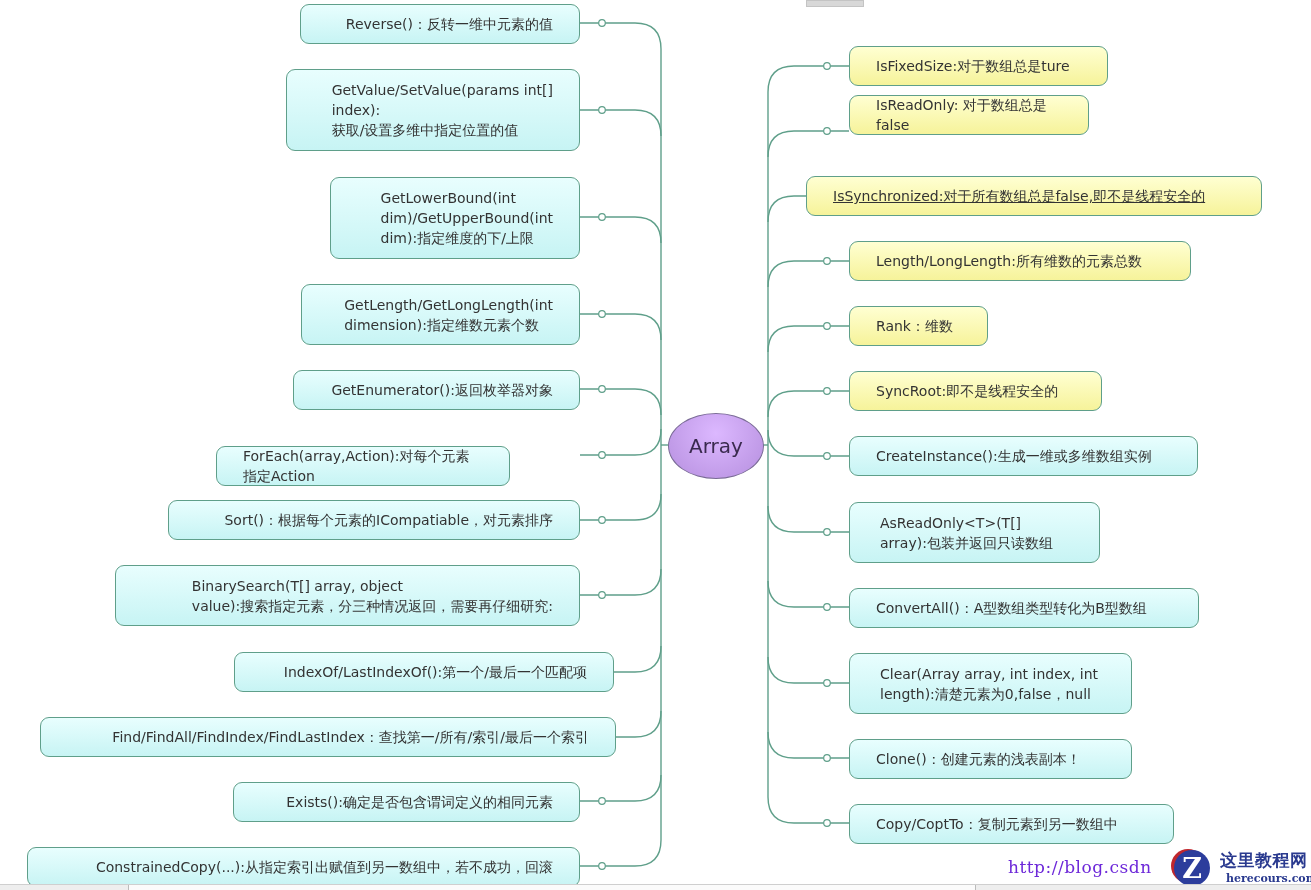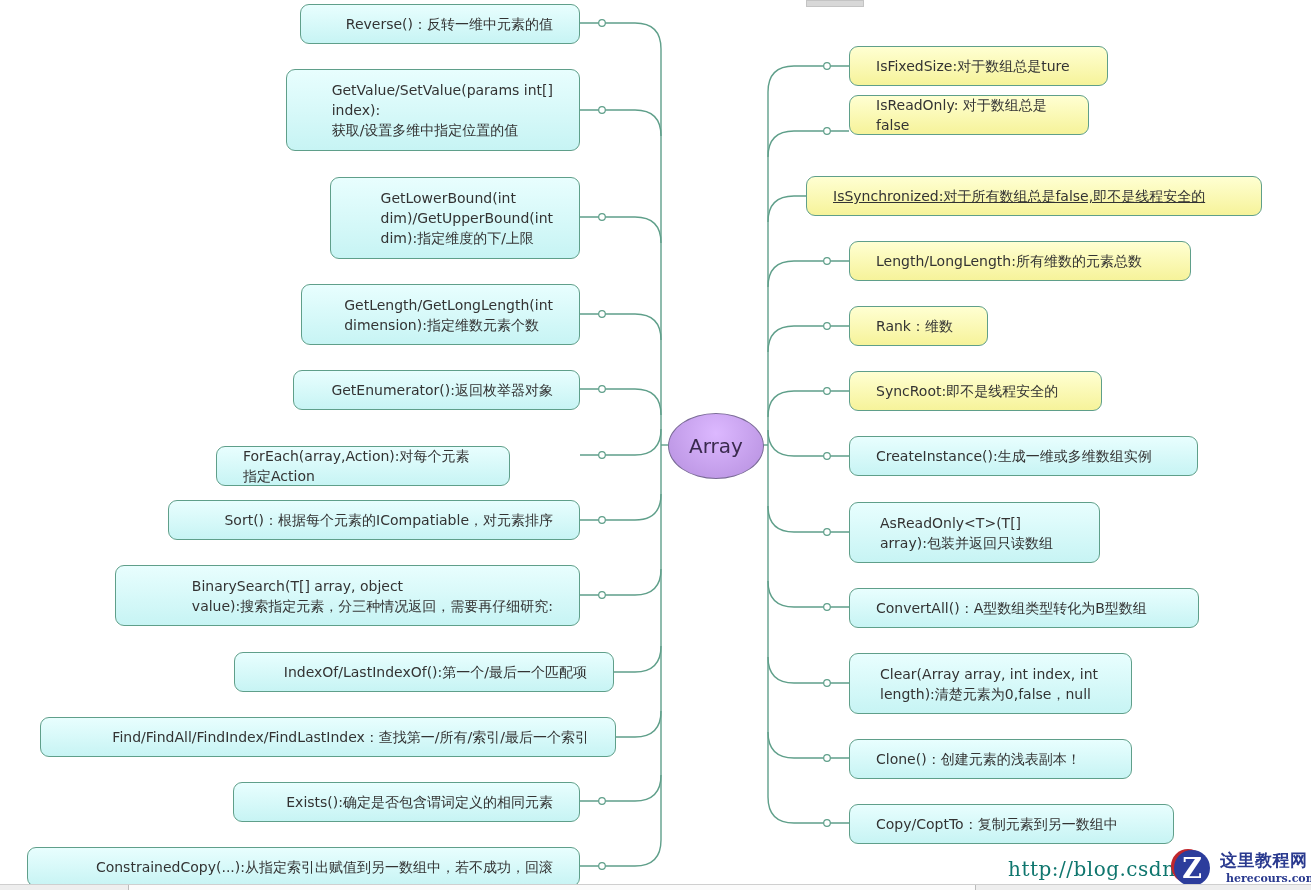--- a/index.html
+++ b/index.html
@@ -36,21 +36,21 @@
   .bottombar {
     position: absolute; left: 0; top: 884px; width: 1311px; height: 6px;
     background: #eeeeee; border-top: 1px solid #cfcfcf;
   }
   .bottombar .thumb {
     position: absolute; left: 128px; top: 0; width: 846px; height: 6px;
     background: #fbfbfb; border-left: 1px solid #bbb; border-right: 1px solid #bbb;
   }
   .watermark-url {
     position: absolute; left: 1008px; top: 857px;
-    font-family: "DejaVu Serif", serif; font-size: 20px; color: #0f766e;
+    font-family: "DejaVu Serif", serif; font-size: 17px; color: #6d28d9;
     letter-spacing: 0.5px;
   }
   .logo { position: absolute; left: 1166px; top: 847px; width: 145px; height: 43px; }
   .logo .badge {
     position: absolute; left: 8px; top: 3px; width: 36px; height: 36px; border-radius: 50%;
     background: #2c3d9c; color: #fff; font-weight: bold; font-size: 27px;
     display: flex; align-items: center; justify-content: center;
     font-family: "DejaVu Serif", serif;
     box-shadow: -4px -2px 0 -1px #c0272d;
   }

